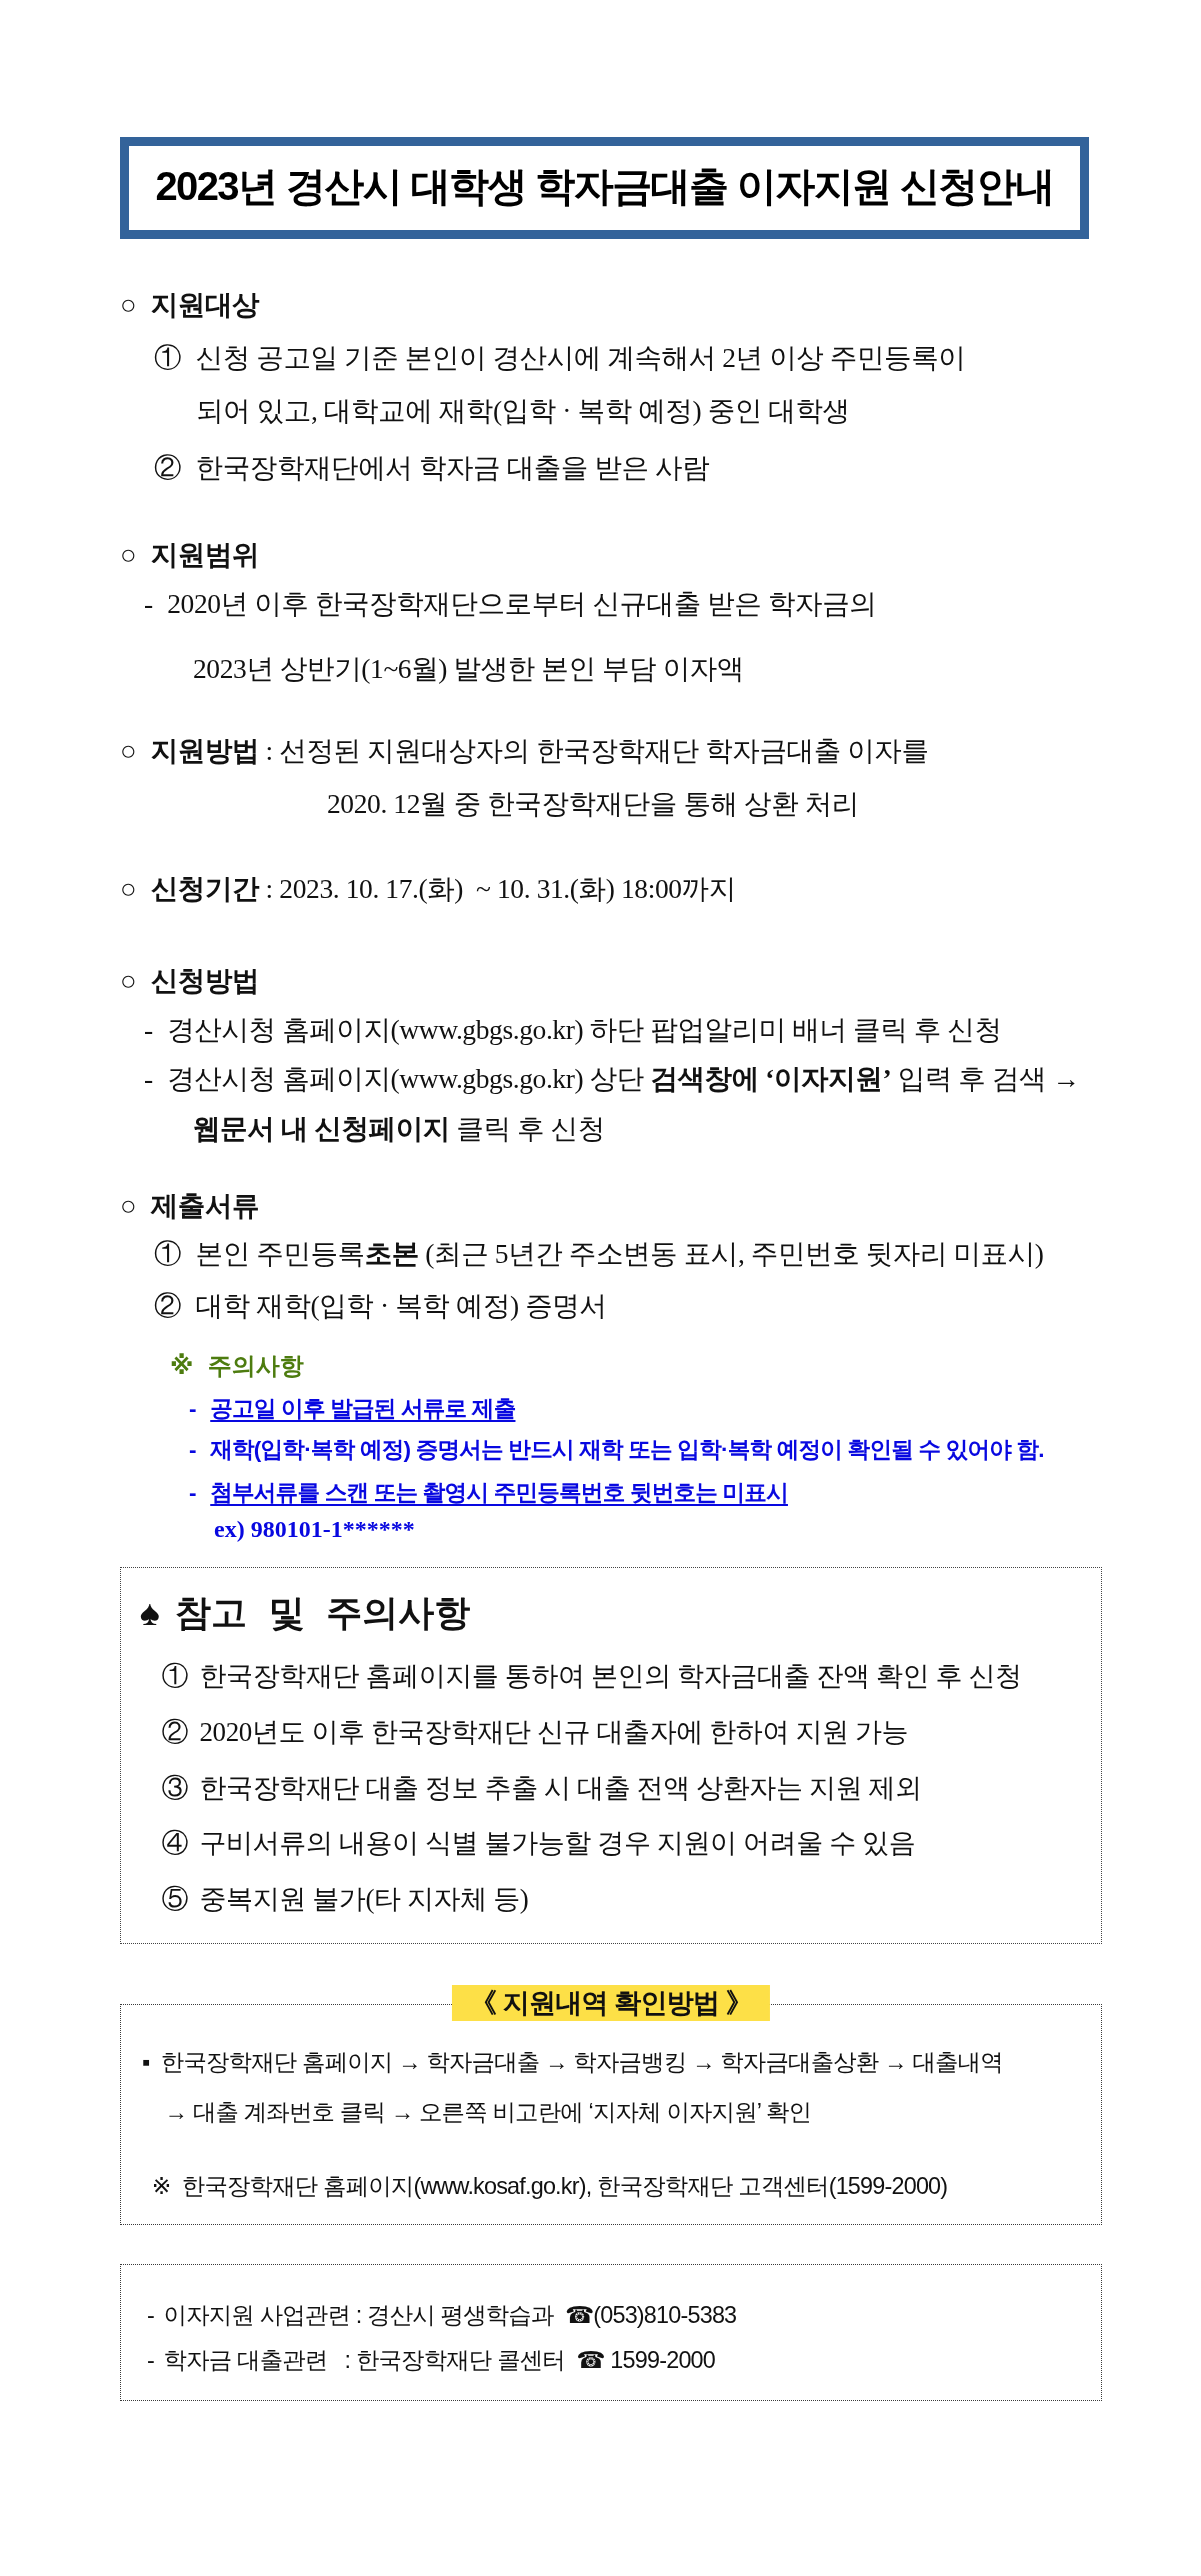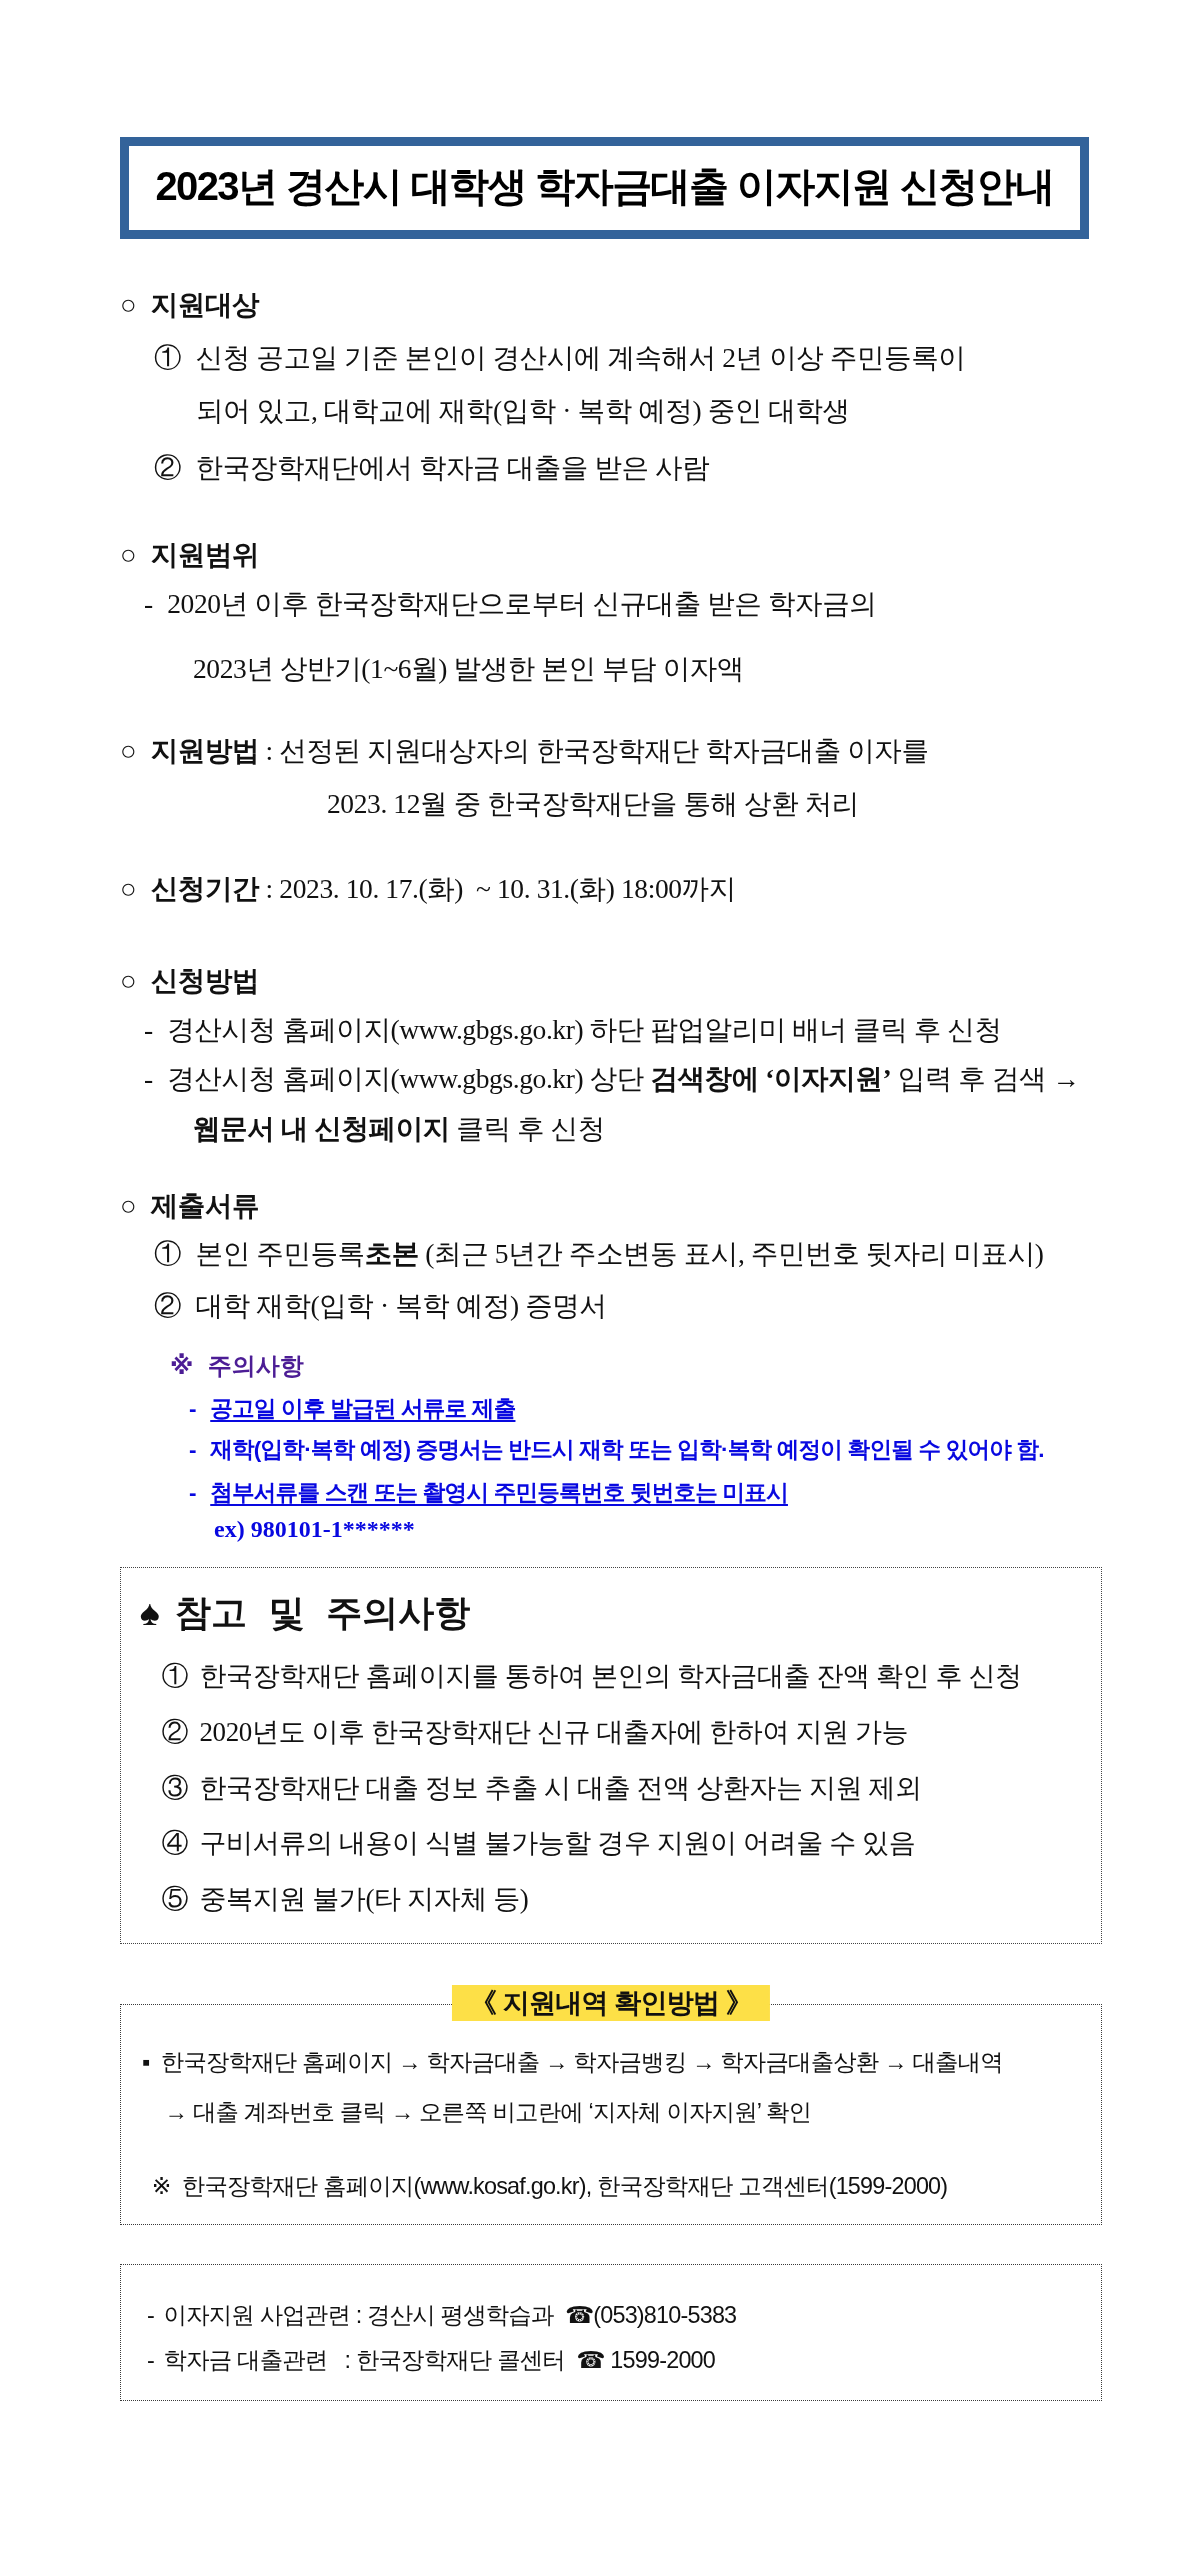--- a/index.html
+++ b/index.html
@@ -52,21 +52,21 @@
 
   
   .caution {
     margin-top: 27.5px;
     font-family: "Liberation Sans", "DejaVu Sans", sans-serif;
   }
   .caution-head {
     padding-left: 50px;
     font-size: 24px;
     font-weight: bold;
-    color: #4c1d95;
+    color: #4d7c0f;
   }
   .caution-item {
     padding-left: 69px;
     margin-top: 10.5px;
     font-size: 22.6px;
     font-weight: bold;
     color: #0808e0;
     letter-spacing: -0.8px;
     white-space: pre-wrap;
   }
@@ -163,21 +163,21 @@
   <div class="line sec-head mt-sec"><span class="marker">○</span><span>지원대상</span></div>
   <div class="line ind-item mt-line"><span class="marker">①</span><span>신청 공고일 기준 본인이 경산시에 계속해서 2년 이상 주민등록이</span></div>
   <div class="line ind-cont mt-line"><span>되어 있고, 대학교에 재학(입학 · 복학 예정) 중인 대학생</span></div>
   <div class="line ind-item" style="margin-top:21px;"><span class="marker">②</span><span>한국장학재단에서 학자금 대출을 받은 사람</span></div>
 
   <div class="line sec-head" style="margin-top:52px;"><span class="marker">○</span><span>지원범위</span></div>
   <div class="line ind-dash" style="margin-top:14.5px;"><span class="marker">-</span><span>2020년 이후 한국장학재단으로부터 신규대출 받은 학자금의</span></div>
   <div class="line ind-wrap" style="margin-top:29px;"><span>2023년 상반기(1~6월) 발생한 본인 부담 이자액</span></div>
 
   <div class="line" style="margin-top:47px;"><span class="marker">○</span><span class="sec-head">지원방법</span><span> : </span><span>선정된 지원대상자의 한국장학재단 학자금대출 이자를</span></div>
-  <div class="line ind-method mt-line"><span>2023. 12월 중 한국장학재단을 통해 상환 처리</span></div>
+  <div class="line ind-method mt-line"><span>2020. 12월 중 한국장학재단을 통해 상환 처리</span></div>
 
   <div class="line" style="margin-top:50px;"><span class="marker">○</span><span class="sec-head">신청기간</span><span> : </span><span>2023. 10. 17.(화)  ~ 10. 31.(화) 18:00까지</span></div>
 
   <div class="line sec-head" style="margin-top:57px;"><span class="marker">○</span><span>신청방법</span></div>
   <div class="line ind-dash" style="margin-top:13px;"><span class="marker">-</span><span>경산시청 홈페이지(www.gbgs.go.kr) 하단 팝업알리미 배너 클릭 후 신청</span></div>
   <div class="line ind-dash" style="margin-top:14.5px;"><span class="marker">-</span><span>경산시청 홈페이지(www.gbgs.go.kr) 상단 </span><span class="b">검색창에 ‘이자지원’</span><span> 입력 후 검색 →</span></div>
   <div class="line ind-wrap" style="margin-top:14.5px;"><span class="b">웹문서 내 신청페이지</span><span> 클릭 후 신청</span></div>
 
   <div class="line sec-head" style="margin-top:42px;"><span class="marker">○</span><span>제출서류</span></div>
   <div class="line ind-item" style="margin-top:13px;font-family:Liberation Serif, serif;"><span class="marker">①</span><span>본인 주민등록</span><span class="b">초본</span><span> (최근 5년간 주소변동 표시, 주민번호 뒷자리 미표시)</span></div>

